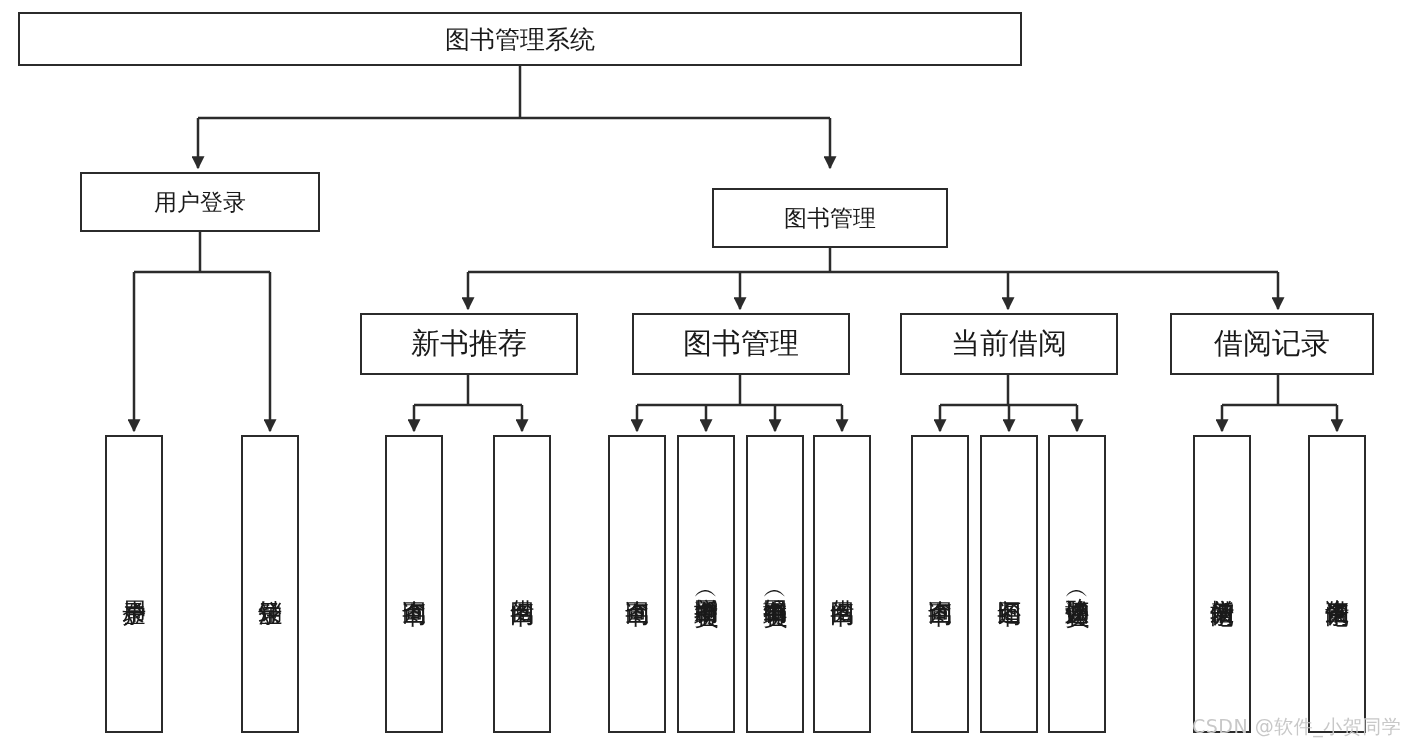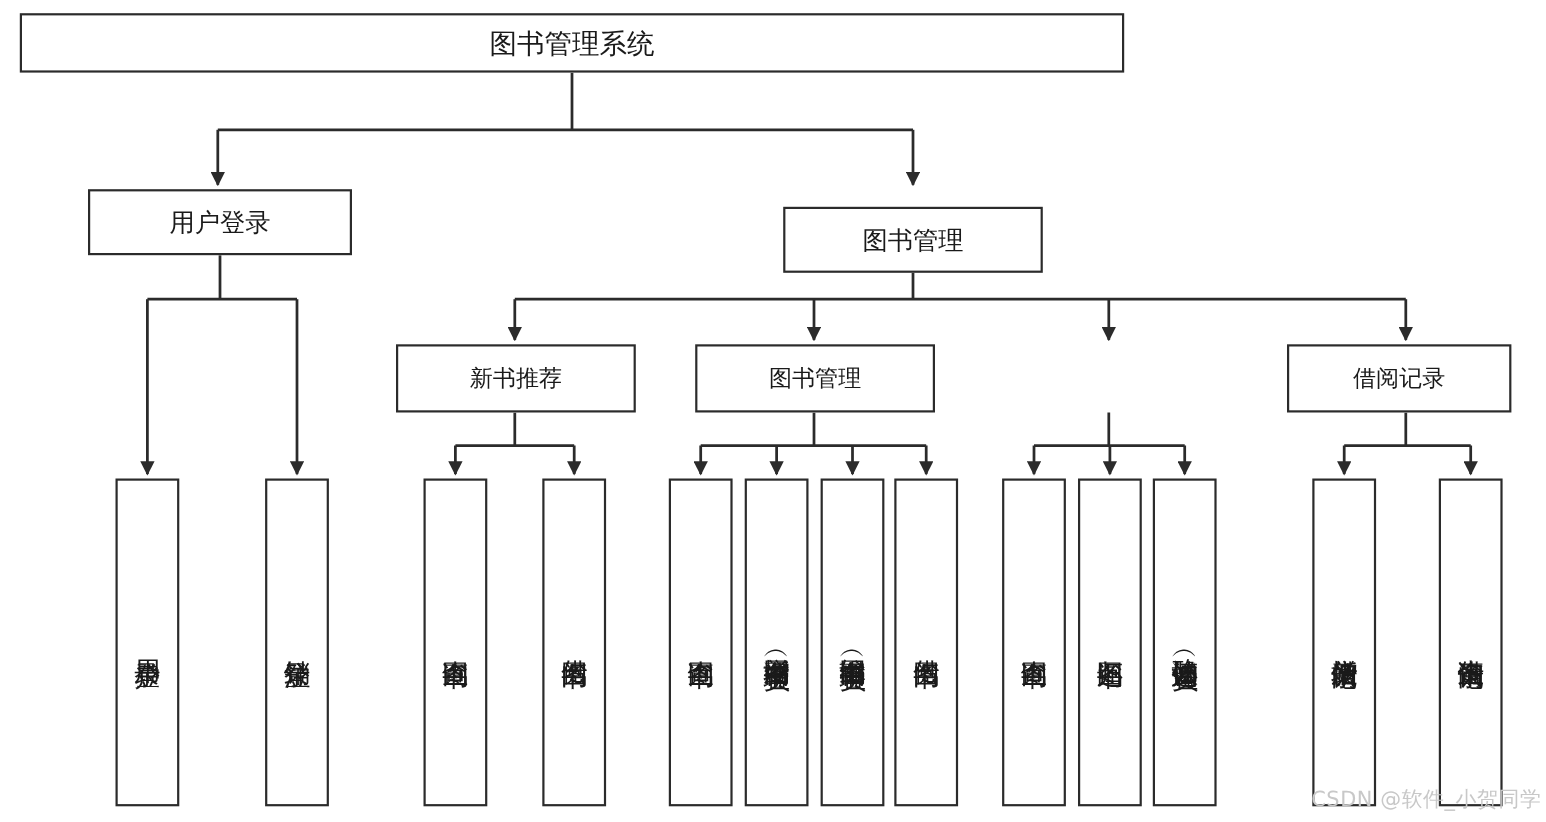--- a/index.html
+++ b/index.html
@@ -36,21 +36,21 @@
     justify-content: center;
     color: #1a1a1a;
   }
   .node.root {
     font-size: 25px;
   }
   .node.tier2 {
     font-size: 23px;
   }
   .node.tier3 {
-    font-size: 21px;
+    font-size: 29px;
   }
   .node.leaf {
     align-items: center;
     justify-content: center;
     padding: 6px 0 8px 0;
   }
   .vtext {
     writing-mode: vertical-rl;
     text-orientation: upright;
     font-size: 24px;
@@ -133,20 +133,23 @@
   <div class="node tier2" style="left:712px; top:188px; width:236px; height:60px;">
     <span>图书管理</span>
   </div>
 
   <div class="node tier3" style="left:360px; top:313px; width:218px; height:62px;">
     <span>新书推荐</span>
   </div>
   <div class="node tier3" style="left:632px; top:313px; width:218px; height:62px;">
     <span>图书管理</span>
   </div>
+  <div class="node tier3" style="left:900px; top:313px; width:218px; height:62px;">
+    <span>当前借阅</span>
+  </div>
   <div class="node tier3" style="left:1170px; top:313px; width:204px; height:62px;">
     <span>借阅记录</span>
   </div>
 
   <div class="node leaf" style="left:105px; top:435px; width:58px; height:298px;">
     <span class="vtext">用户登录</span>
   </div>
   <div class="node leaf" style="left:241px; top:435px; width:58px; height:298px;">
     <span class="vtext">注销登录</span>
   </div>

